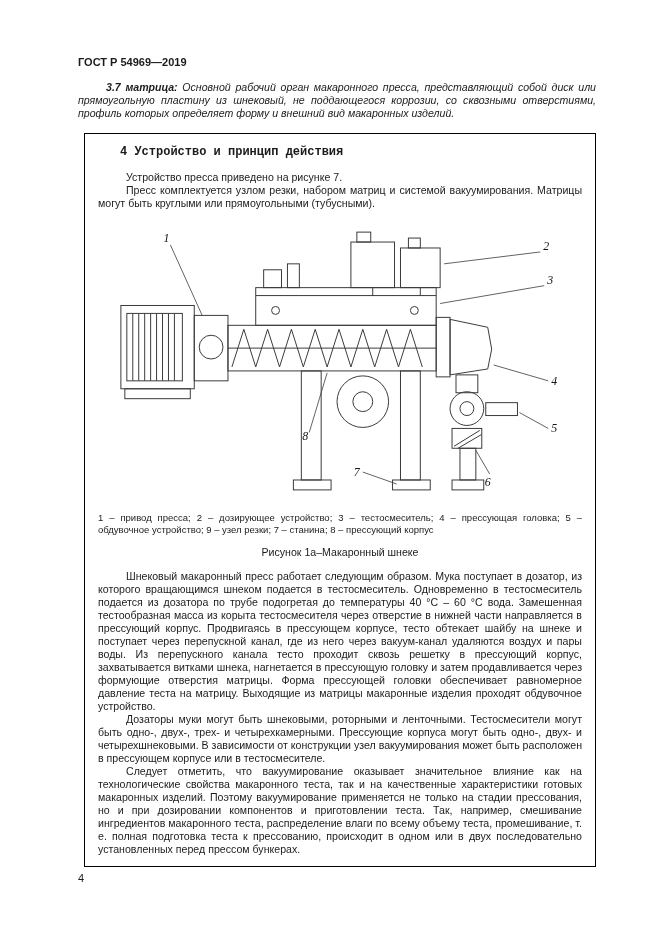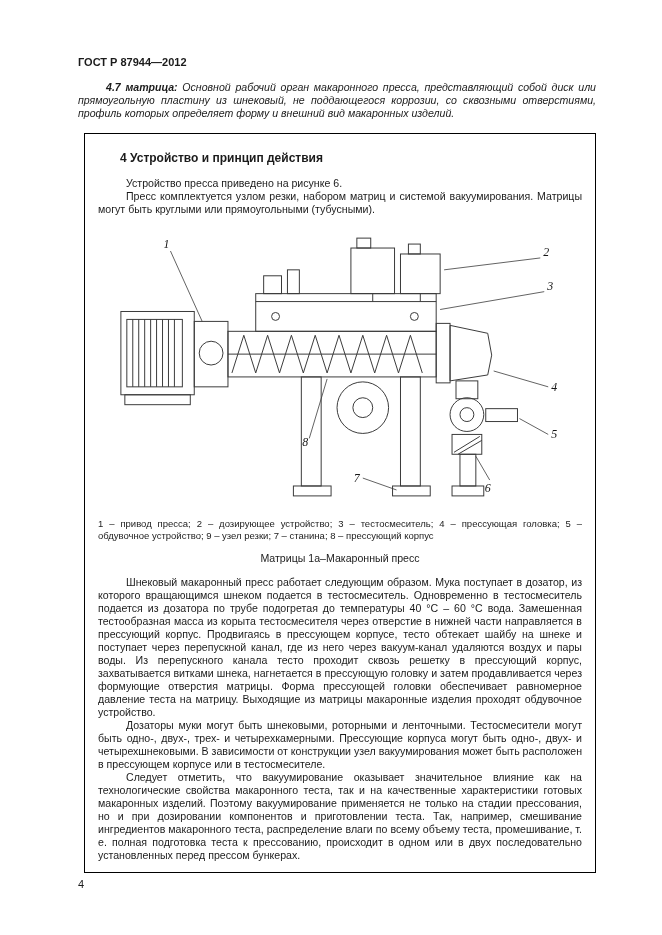--- a/index.html
+++ b/index.html
@@ -36,21 +36,22 @@
   .term-label { font-weight: bold; }
   .section-box {
     border: 1.5px solid #000;
     box-sizing: border-box;
     margin-left: 6px;
     padding: 9px 13px 10px 13px;
   }
   .section-heading {
     font-size: 12px;
     font-weight: bold;
-    margin: 8px 0 12px 22px;
+    margin: 2px 0 12px 22px;
+    font-family: Liberation Mono, monospace;
   }
   .section-box p.body-para {
     margin: 0;
     font-size: 10.6px;
     line-height: 13px;
     text-align: justify;
     text-indent: 28px;
   }
   .figure-wrap {
     margin: 8px 0 2px 0;
@@ -81,29 +82,29 @@
     font-style: italic;
     font-size: 12px;
     fill: #161616;
   }
 </style>
 </head>
 <body>
 
 <div class="page">
 
-  <div class="doc-header">ГОСТ Р 87944—2012</div>
+  <div class="doc-header">ГОСТ Р 54969—2019</div>
 
-  <p class="term-para"><span class="term-label">4.7 матрица:</span> <span>Основной рабочий орган макаронного пресса, представляющий собой диск или прямоугольную пластину из шнековый, не поддающегося коррозии, со сквозными отверстиями, профиль которых определяет форму и внешний вид макаронных изделий.</span></p>
+  <p class="term-para"><span class="term-label">3.7 матрица:</span> <span>Основной рабочий орган макаронного пресса, представляющий собой диск или прямоугольную пластину из шнековый, не поддающегося коррозии, со сквозными отверстиями, профиль которых определяет форму и внешний вид макаронных изделий.</span></p>
 
   <div class="section-box">
 
     <div class="section-heading">4 Устройство и принцип действия</div>
 
-    <p class="body-para">Устройство пресса приведено на рисунке 6.</p>
+    <p class="body-para">Устройство пресса приведено на рисунке 7.</p>
     <p class="body-para">Пресс комплектуется узлом резки, набором матриц и системой вакуумирования. Матрицы могут быть круглыми или прямоугольными (тубусными).</p>
 
     <div class="figure-wrap">
       <svg viewBox="0 0 470 290" width="466" height="288">
 
         <g class="drawing">
 
           <rect x="14" y="88" width="74" height="84"></rect>
           <rect x="20" y="96" width="56" height="68"></rect>
           <path d="M26,96 V164 M32,96 V164 M38,96 V164 M44,96 V164 M50,96 V164 M56,96 V164 M62,96 V164 M68,96 V164"></path>
@@ -170,21 +171,21 @@
           <text class="callout-num" x="448" y="168">4</text>
           <text class="callout-num" x="448" y="216">5</text>
           <text class="callout-num" x="381" y="270">6</text>
           <text class="callout-num" x="249" y="260">7</text>
           <text class="callout-num" x="197" y="224">8</text>
         </g>
       </svg>
     </div>
 
     <p class="figure-legend">1 – привод пресса; 2 – дозирующее устройство; 3 – тестосмеситель; 4 – прессующая головка; 5 – обдувочное устройство; 9 – узел резки; 7 – станина; 8 – прессующий корпус</p>
-    <p class="figure-caption">Матрицы 1а–Макаронный пресс</p>
+    <p class="figure-caption">Рисунок 1а–Макаронный шнеке</p>
 
     <p class="body-para">Шнековый макаронный пресс работает следующим образом. Мука поступает в дозатор, из которого вращающимся шнеком подается в тестосмеситель. Одновременно в тестосмеситель подается из дозатора по трубе подогретая до температуры 40 °С – 60 °С вода. Замешенная тестообразная масса из корыта тестосмесителя через отверстие в нижней части направляется в прессующий корпус. Продвигаясь в прессующем корпусе, тесто обтекает шайбу на шнеке и поступает через перепускной канал, где из него через вакуум-канал удаляются воздух и пары воды. Из перепускного канала тесто проходит сквозь решетку в прессующий корпус, захватывается витками шнека, нагнетается в прессующую головку и затем продавливается через формующие отверстия матрицы. Форма прессующей головки обеспечивает равномерное давление теста на матрицу. Выходящие из матрицы макаронные изделия проходят обдувочное устройство.</p>
     <p class="body-para">Дозаторы муки могут быть шнековыми, роторными и ленточными. Тестосмесители могут быть одно-, двух-, трех- и четырехкамерными. Прессующие корпуса могут быть одно-, двух- и четырехшнековыми. В зависимости от конструкции узел вакуумирования может быть расположен в прессующем корпусе или в тестосмесителе.</p>
     <p class="body-para">Следует отметить, что вакуумирование оказывает значительное влияние как на технологические свойства макаронного теста, так и на качественные характеристики готовых макаронных изделий. Поэтому вакуумирование применяется не только на стадии прессования, но и при дозировании компонентов и приготовлении теста. Так, например, смешивание ингредиентов макаронного теста, распределение влаги по всему объему теста, промешивание, т. е. полная подготовка теста к прессованию, происходит в одном или в двух последовательно установленных перед прессом бункерах.</p>
 
   </div>
 
   <div class="page-number">4</div>
 
 </div>

